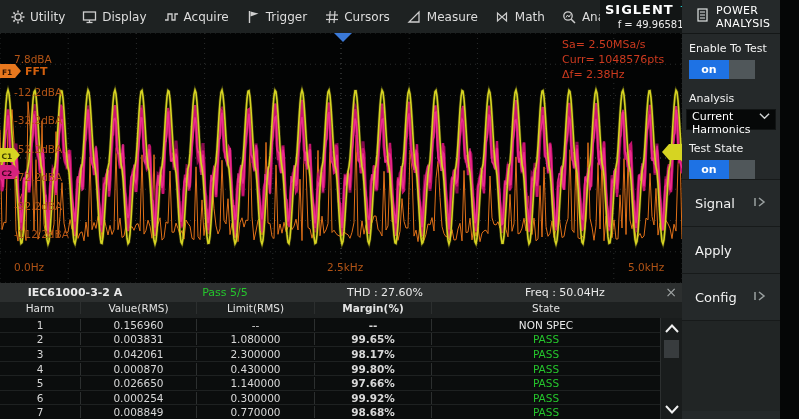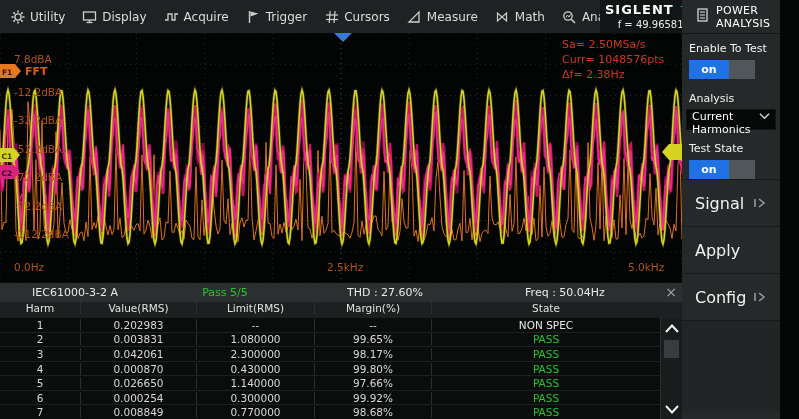--- a/index.html
+++ b/index.html
@@ -30,34 +30,34 @@
   .sb-header{height:33px;display:flex;align-items:center;gap:8px;padding-left:15px;border-bottom:1px solid #141717;}
   .sb-title{font-size:11px;color:#ffffff;letter-spacing:0.3px;}
   .sb-label{margin:8px 0 0 7px;font-size:11px;color:#f2f2f2;}
   .toggle{position:relative;margin:5px 0 0 7px;width:66px;height:19px;background:#50575a;cursor:pointer;font-weight:bold;}
   .toggle-on{position:absolute;left:0;top:0;width:40px;height:19px;background:#1e72e4;
              display:flex;align-items:center;justify-content:center;font-size:11px;color:#ffffff;}
   .dropdown{margin:4px 4px 0 4px;height:19px;background:#060808;border:1px solid #111414;
             display:flex;justify-content:space-between;padding:0 5px;
             font-size:11px;color:#ffffff;cursor:pointer;}
   .sb-item{height:46px;display:flex;align-items:center;justify-content:space-between;
-           padding:0 13px;border-top:1px solid #171a1a;font-size:16px;color:#f2f2f2;cursor:pointer;}
+           padding:0 13px;border-top:1px solid #171a1a;font-size:13px;color:#f2f2f2;cursor:pointer;}
   .sb-item:first-of-type{margin-top:10px;}
   .sb-rest{height:90px;border-top:1px solid #171a1a;background:#212525;}
 
   
   .tablearea{position:absolute;left:0;top:283px;width:682px;height:136px;background:#0b0d0d;}
   .t-title{height:19px;background:#2c2f2f;display:flex;align-items:center;font-size:11px;color:#eaeaea;}
   .t-title .tt{text-align:center;}
-  .tt-std{width:150px;} .tt-pass{width:150px;color:#25c52c;} .tt-thd{width:170px;} .tt-freq{width:190px;}
+  .tt-std{width:150px;font-weight:bold;} .tt-pass{width:150px;color:#25c52c;} .tt-thd{width:170px;} .tt-freq{width:190px;}
   .t-close{width:22px;text-align:center;color:#a0a4a4;font-size:14px;line-height:19px;cursor:pointer;}
   .t-header{height:16px;background:#1d2020;display:flex;font-size:10.5px;color:#e2e2e2;align-items:flex-start;}
   .t-cell{box-sizing:border-box;text-align:center;border-left:1px solid #2c2f2f;overflow:hidden;white-space:nowrap;}
   .t-cell:first-child{border-left:none;}
-  .c0{width:80px;} .c1{width:116px;} .c2{width:118px;} .c3{width:117px;} .c4{width:229px;}
+  .c0{width:80px;} .c1{width:116px;} .c2{width:118px;} .c3{width:117px;font-weight:bold;} .c4{width:229px;}
   .c5{width:22px;border-left:1px solid #2c2f2f;}
   .t-body{position:relative;height:101px;display:flex;flex-direction:column;}
   .t-row{flex:1;display:flex;align-items:center;font-size:10.5px;color:#d8d8d8;background:#0b0d0d;border-top:1px solid #1e2121;}
   .t-row:first-child{border-top:none;}
   .pass{color:#25c52c;}
   .nonspec{color:#eaeaea;}
   .scrollstrip{position:absolute;right:0;top:0;width:22px;height:101px;background:#191c1c;border-left:1px solid #2c2f2f;box-sizing:border-box;}
   .scr-up,.scr-down{position:absolute;left:0;width:22px;height:16px;display:flex;align-items:center;justify-content:center;cursor:pointer;}
   .scr-up{top:2px;} .scr-down{bottom:2px;}
   .scr-thumb{position:absolute;left:3px;top:22px;width:15px;height:18px;background:#383c3e;cursor:pointer;}
@@ -299,21 +299,21 @@
       <div class="t-cell c0">Harm</div>
       <div class="t-cell c1">Value(RMS)</div>
       <div class="t-cell c2">Limit(RMS)</div>
       <div class="t-cell c3">Margin(%)</div>
       <div class="t-cell c4">State</div>
       <div class="t-cell c5"></div>
     </div>
     <div class="t-body">
         <div class="t-row">
           <div class="t-cell c0">1</div>
-          <div class="t-cell c1">0.202983</div>
+          <div class="t-cell c1">0.156960</div>
           <div class="t-cell c2">--</div>
           <div class="t-cell c3">--</div>
           <div class="t-cell c4 nonspec">NON SPEC</div>
           <div class="t-cell c5"></div>
         </div>
         <div class="t-row">
           <div class="t-cell c0">2</div>
           <div class="t-cell c1">0.003831</div>
           <div class="t-cell c2">1.080000</div>
           <div class="t-cell c3">99.65%</div>

